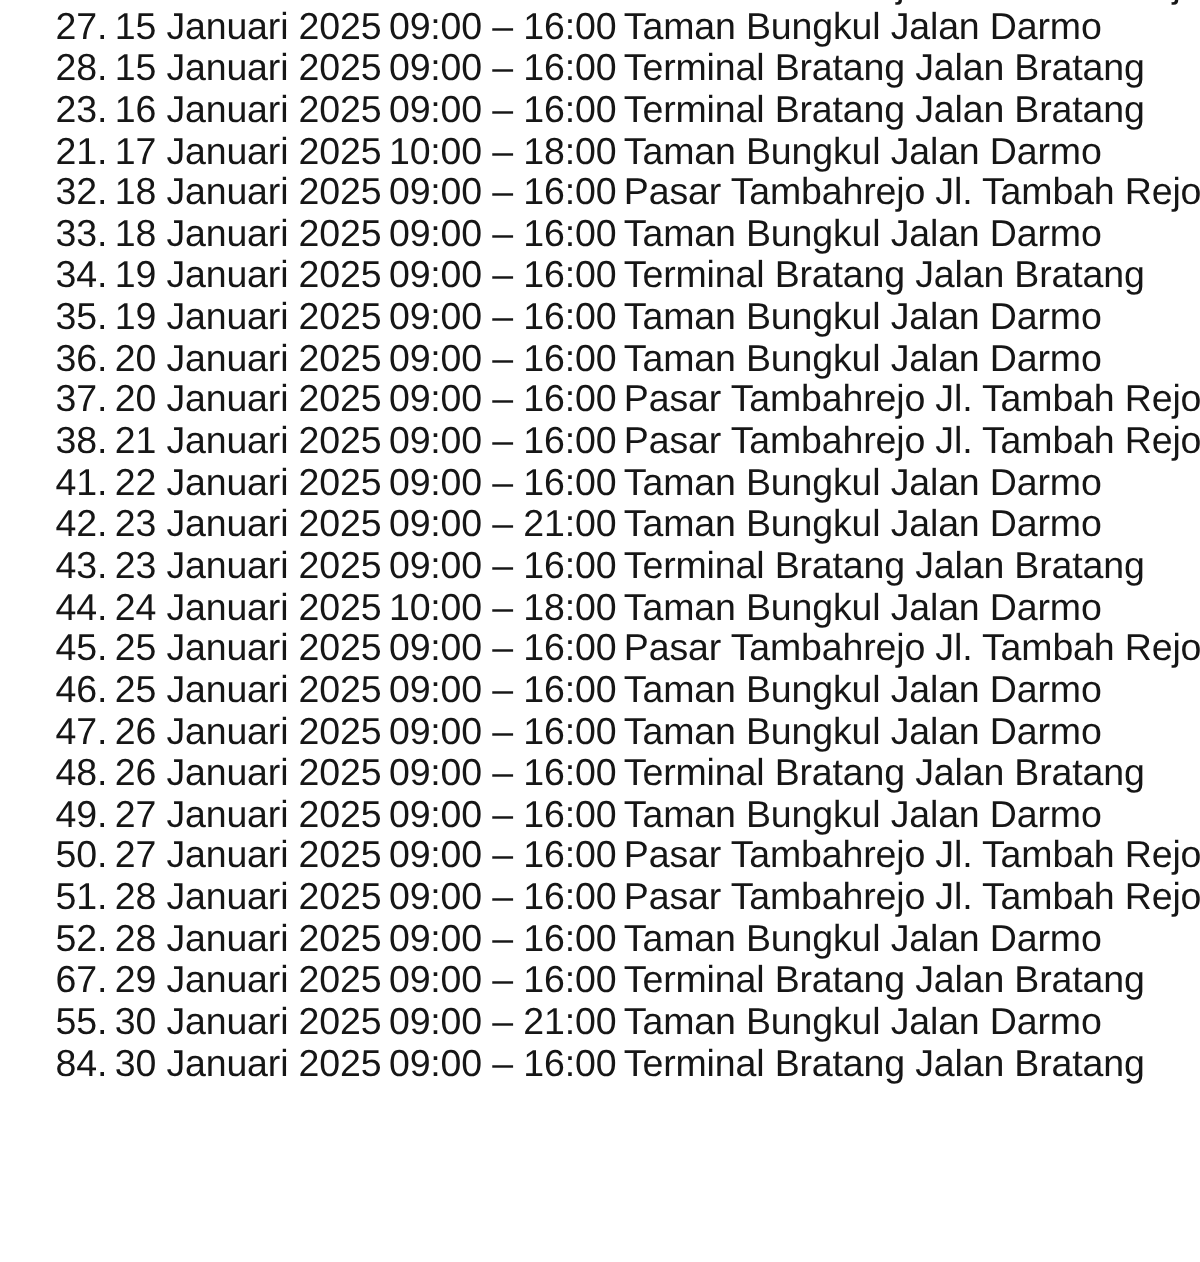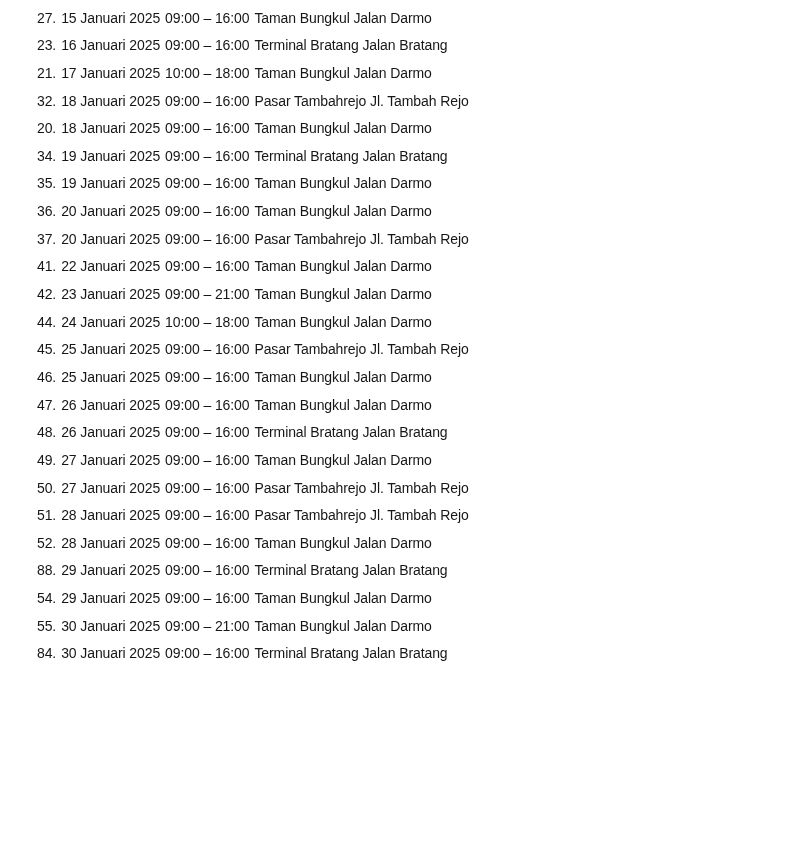--- a/index.html
+++ b/index.html
@@ -19,51 +19,53 @@
       position: absolute;
       left: 37px;
       top: -23px;
       margin: 0;
       padding: 0;
       list-style: none;
     }
     .row {
       height: 27.65px;
       line-height: 27.65px;
-      font-size: 14px;
+      font-size: 25px;
       white-space: nowrap;
       letter-spacing: -0.1px;
     }
     .row span + span { margin-left: 5px; }
     .partial { color: #161616; }
   </style>
 </head>
 <body>
 
 <ol class="schedule">
   <li class="row partial">
     <span>26.</span><span>14 Januari 2025</span><span>09:00 – 16:00</span><span>Pasar Tambahrejo Jl. Tambah Rejo</span>
   </li>
 <li class="row"><span>27.</span><span>15 Januari 2025</span><span>09:00 – 16:00</span><span>Taman Bungkul Jalan Darmo</span></li>
+    <li class="row"><span>28.</span><span>15 Januari 2025</span><span>09:00 – 16:00</span><span>Terminal Bratang Jalan Bratang</span></li>
     <li class="row"><span>23.</span><span>16 Januari 2025</span><span>09:00 – 16:00</span><span>Terminal Bratang Jalan Bratang</span></li>
     <li class="row"><span>21.</span><span>17 Januari 2025</span><span>10:00 – 18:00</span><span>Taman Bungkul Jalan Darmo</span></li>
     <li class="row"><span>32.</span><span>18 Januari 2025</span><span>09:00 – 16:00</span><span>Pasar Tambahrejo Jl. Tambah Rejo</span></li>
-    <li class="row"><span>20.</span><span>18 Januari 2025</span><span>09:00 – 16:00</span><span>Taman Bungkul Jalan Darmo</span></li>
+    <li class="row"><span>33.</span><span>18 Januari 2025</span><span>09:00 – 16:00</span><span>Taman Bungkul Jalan Darmo</span></li>
     <li class="row"><span>34.</span><span>19 Januari 2025</span><span>09:00 – 16:00</span><span>Terminal Bratang Jalan Bratang</span></li>
     <li class="row"><span>35.</span><span>19 Januari 2025</span><span>09:00 – 16:00</span><span>Taman Bungkul Jalan Darmo</span></li>
     <li class="row"><span>36.</span><span>20 Januari 2025</span><span>09:00 – 16:00</span><span>Taman Bungkul Jalan Darmo</span></li>
     <li class="row"><span>37.</span><span>20 Januari 2025</span><span>09:00 – 16:00</span><span>Pasar Tambahrejo Jl. Tambah Rejo</span></li>
+    <li class="row"><span>38.</span><span>21 Januari 2025</span><span>09:00 – 16:00</span><span>Pasar Tambahrejo Jl. Tambah Rejo</span></li>
     <li class="row"><span>41.</span><span>22 Januari 2025</span><span>09:00 – 16:00</span><span>Taman Bungkul Jalan Darmo</span></li>
     <li class="row"><span>42.</span><span>23 Januari 2025</span><span>09:00 – 21:00</span><span>Taman Bungkul Jalan Darmo</span></li>
+    <li class="row"><span>43.</span><span>23 Januari 2025</span><span>09:00 – 16:00</span><span>Terminal Bratang Jalan Bratang</span></li>
     <li class="row"><span>44.</span><span>24 Januari 2025</span><span>10:00 – 18:00</span><span>Taman Bungkul Jalan Darmo</span></li>
     <li class="row"><span>45.</span><span>25 Januari 2025</span><span>09:00 – 16:00</span><span>Pasar Tambahrejo Jl. Tambah Rejo</span></li>
     <li class="row"><span>46.</span><span>25 Januari 2025</span><span>09:00 – 16:00</span><span>Taman Bungkul Jalan Darmo</span></li>
     <li class="row"><span>47.</span><span>26 Januari 2025</span><span>09:00 – 16:00</span><span>Taman Bungkul Jalan Darmo</span></li>
     <li class="row"><span>48.</span><span>26 Januari 2025</span><span>09:00 – 16:00</span><span>Terminal Bratang Jalan Bratang</span></li>
     <li class="row"><span>49.</span><span>27 Januari 2025</span><span>09:00 – 16:00</span><span>Taman Bungkul Jalan Darmo</span></li>
     <li class="row"><span>50.</span><span>27 Januari 2025</span><span>09:00 – 16:00</span><span>Pasar Tambahrejo Jl. Tambah Rejo</span></li>
     <li class="row"><span>51.</span><span>28 Januari 2025</span><span>09:00 – 16:00</span><span>Pasar Tambahrejo Jl. Tambah Rejo</span></li>
     <li class="row"><span>52.</span><span>28 Januari 2025</span><span>09:00 – 16:00</span><span>Taman Bungkul Jalan Darmo</span></li>
-    <li class="row"><span>88.</span><span>29 Januari 2025</span><span>09:00 – 16:00</span><span>Terminal Bratang Jalan Bratang</span></li>
-    <li class="row"><span>54.</span><span>29 Januari 2025</span><span>09:00 – 16:00</span><span>Taman Bungkul Jalan Darmo</span></li>
+    <li class="row"><span>67.</span><span>29 Januari 2025</span><span>09:00 – 16:00</span><span>Terminal Bratang Jalan Bratang</span></li>
     <li class="row"><span>55.</span><span>30 Januari 2025</span><span>09:00 – 21:00</span><span>Taman Bungkul Jalan Darmo</span></li>
     <li class="row"><span>84.</span><span>30 Januari 2025</span><span>09:00 – 16:00</span><span>Terminal Bratang Jalan Bratang</span></li>
   </ol>
 
 </body></html>

